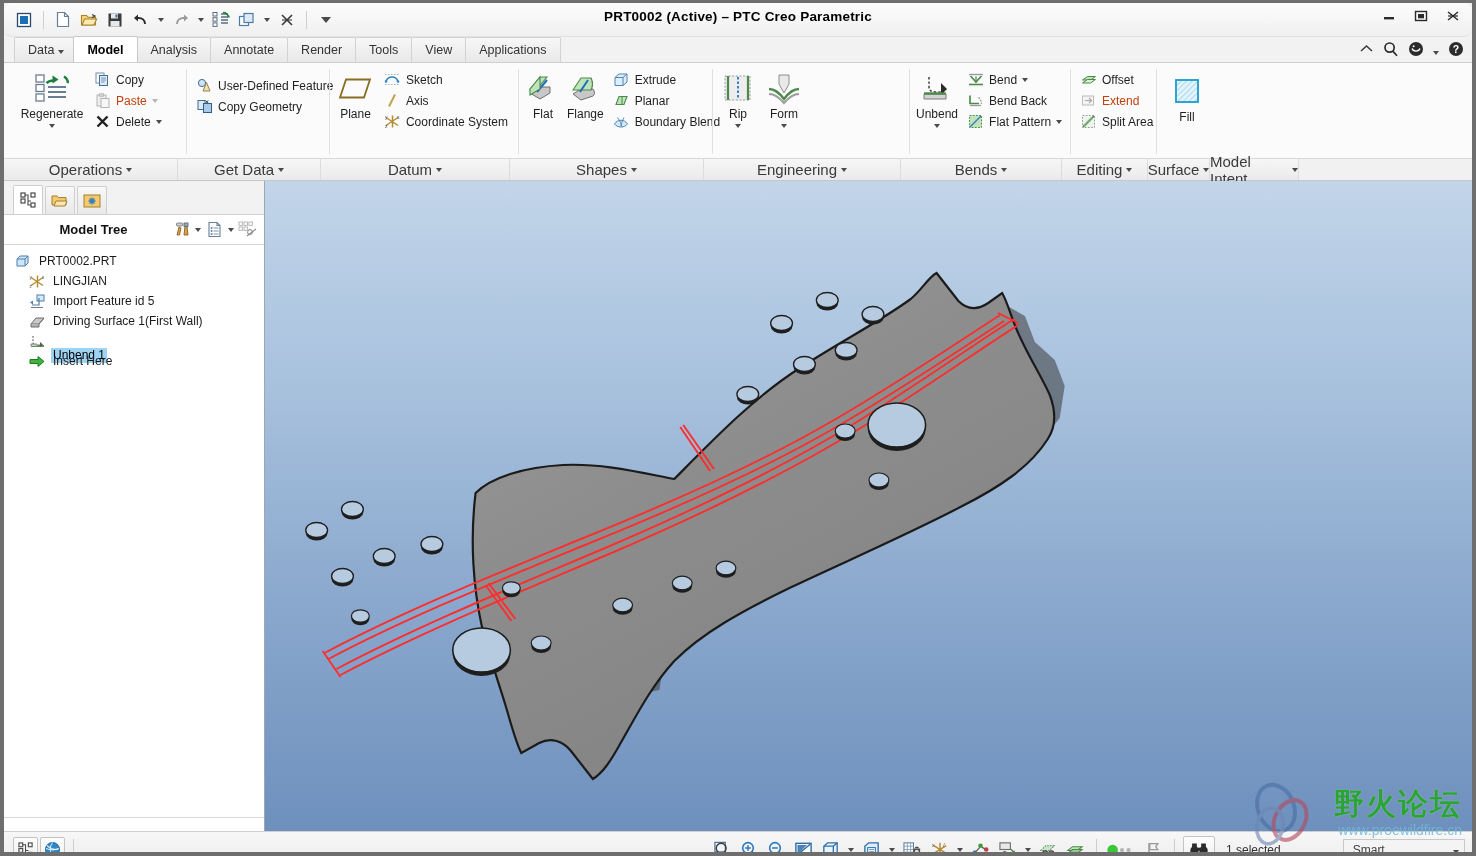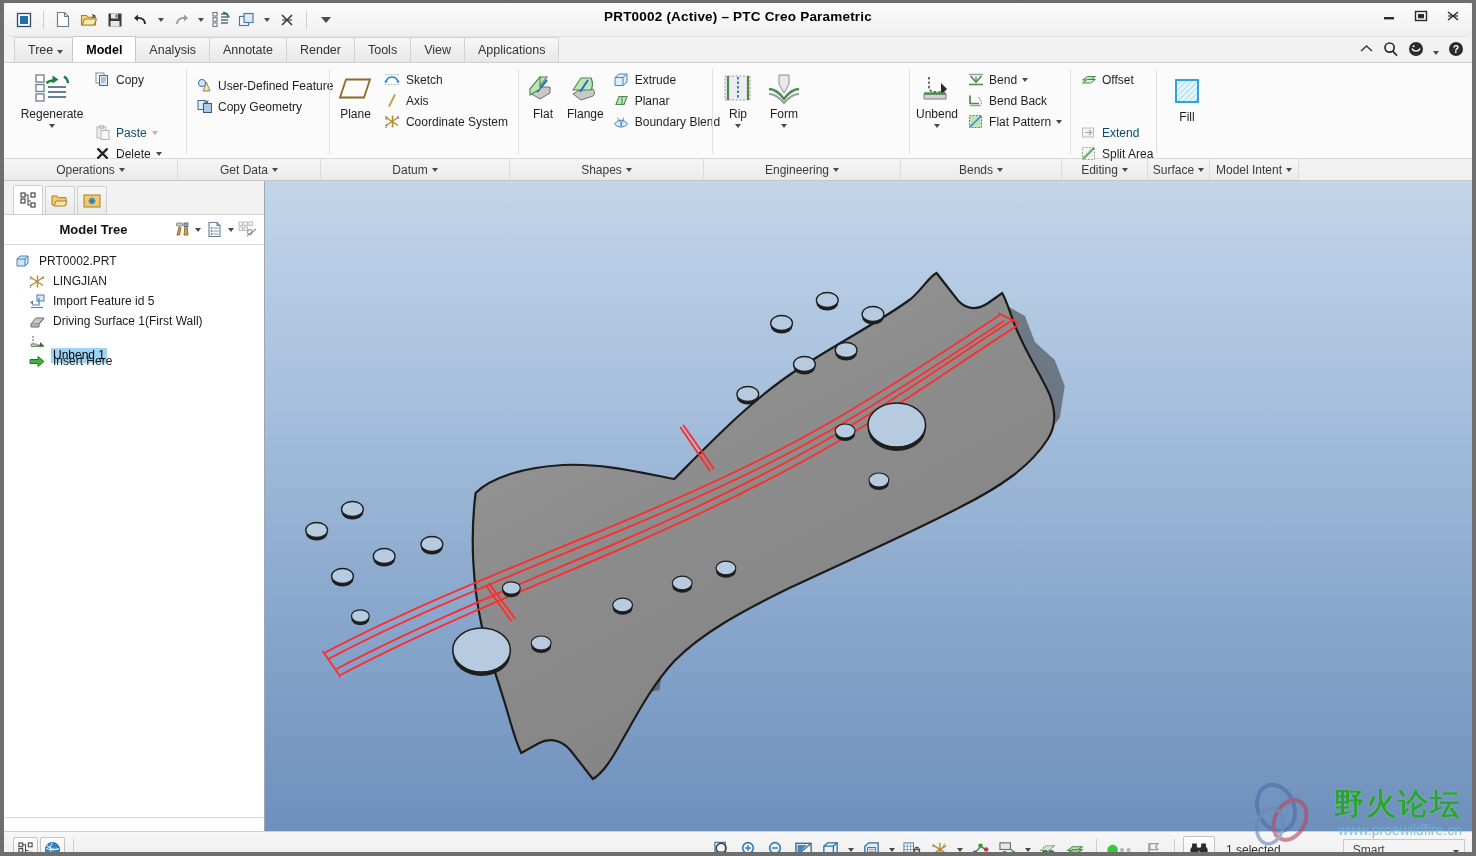--- a/index.html
+++ b/index.html
@@ -87,27 +87,27 @@
     padding: 3px 2px; border: 1px solid transparent; border-radius: 2px; cursor: default;
   }
   .big-btn .lbl { font-size: 12px; color: #1f1f1f; margin-top: 2px; text-align: center; line-height: 13px; }
   .big-btn .ico { height: 34px; display: flex; align-items: center; justify-content: center; }
   .small-col { display: flex; flex-direction: column; justify-content: flex-end; padding-top: 1px; }
   .small-btn {
     display: flex; align-items: center; gap: 5px;
     height: 21px; padding: 0 5px; border: 1px solid transparent; border-radius: 2px;
     font-size: 12px; color: #1f1f1f; white-space: nowrap; cursor: default;
   }
-  .small-btn.disabled { color: #0c4a6e; margin-top: 32px; }
+  .small-btn.disabled { color: #c2410c; }
   .small-btn .ico { width: 17px; height: 17px; display: flex; align-items: center; justify-content: center; flex: 0 0 17px; }
 
   
   .grouplabels {
     height: 22px; display: flex; background: #f1f1f1;
-    border-bottom: 1px solid #c6c6c6; font-size: 12px; color: #3a3a3a;
+    border-bottom: 1px solid #c6c6c6; font-size: 15px; color: #3a3a3a;
   }
   .glabel {
     display: flex; align-items: center; justify-content: center; gap: 4px;
     border-right: 1px solid #dcdcdc; height: 100%;
     background: linear-gradient(#f6f6f6,#eaeaea);
   }
 
   
   .body { display: flex; height: 650px; }
 
@@ -270,21 +270,21 @@
         <svg width="14" height="12" viewBox="0 0 14 12">
             <path d="M2 2l10 8M12 2L2 10" stroke="#2b2b2b" stroke-width="1.5"></path>
             <path d="M2 6h10" stroke="#2b2b2b" stroke-width="1.2"></path>
           </svg>
       </div>
     </div>
   </div>
 
   <div class="tabstrip">
     <div class="tab file">
-      <span>Tree</span><span class="caret" style="margin-left:4px"></span>
+      <span>Data</span><span class="caret" style="margin-left:4px"></span>
     </div>
     <div class="tab active">Model</div>
     <div class="tab">Analysis</div>
     <div class="tab">Annotate</div>
     <div class="tab">Render</div>
     <div class="tab">Tools</div>
     <div class="tab">View</div>
     <div class="tab">Applications</div>
     <div class="helpbar">
       <span>

